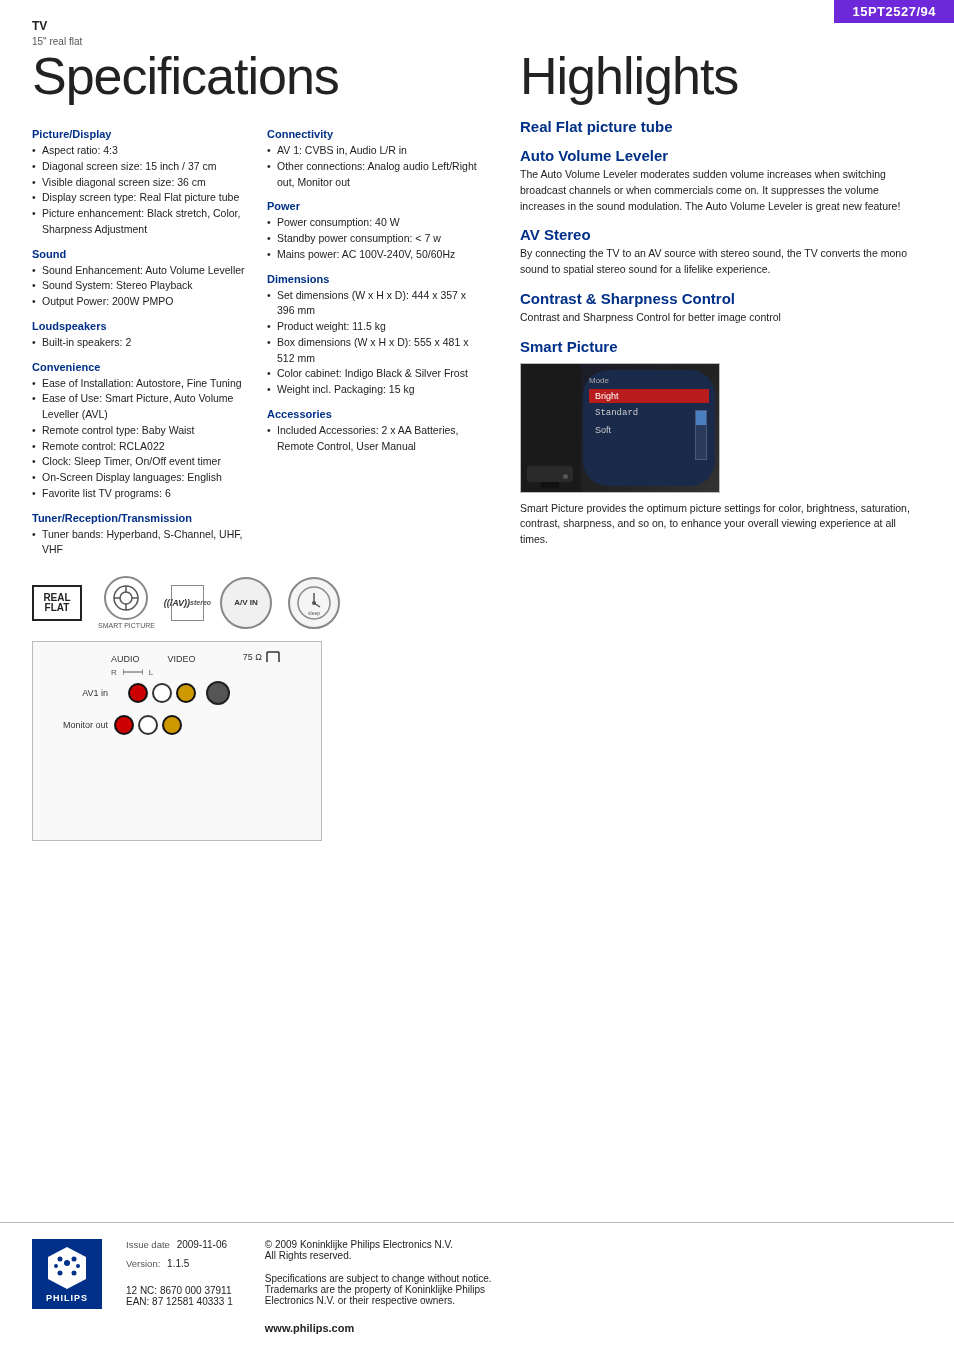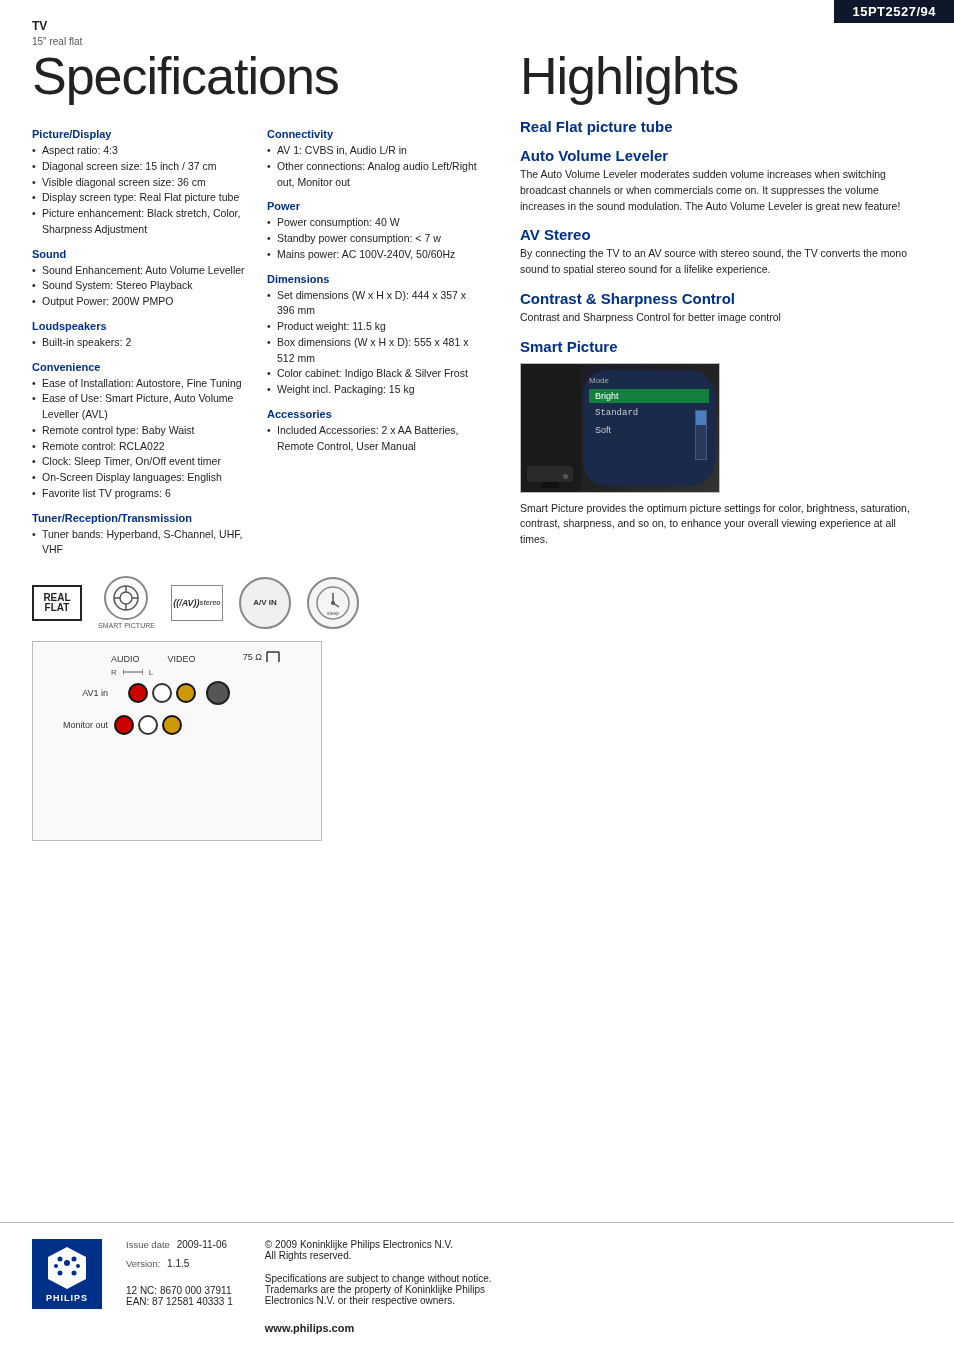--- a/index.html
+++ b/index.html
@@ -10,21 +10,21 @@
       background: #fff;
       width: 954px;
       min-height: 1350px;
       position: relative;
     }
 
     
     .header-bar {
       position: absolute;
       top: 0; right: 0;
-      background: #0f172a;
+      background: #6d28d9;
       color: #fff;
       padding: 4px 18px;
       font-size: 13px;
       font-weight: bold;
       letter-spacing: 0.5px;
     }
 
     
     .tv-label {
       position: absolute;
@@ -134,21 +134,21 @@
       width: 50px;
       height: 36px;
       justify-content: center;
     }
 
     
     .av-stereo-badge {
       display: flex;
       align-items: center;
       justify-content: center;
-      width: 52px;
+      width: 33px;
       height: 36px;
       border: 1.5px solid #888;
       font-size: 8px;
       font-style: italic;
       font-weight: bold;
       color: #333;
     }
 
     
     .av-in-badge {
@@ -462,21 +462,21 @@
       <div style="position:absolute;left:0;top:0;width:60px;height:100%;background:#1a1a1a;">
 
         <div style="position:absolute;bottom:10px;left:6px;width:46px;height:16px;background:#2a2a2a;border-radius:3px;"></div>
         <div style="position:absolute;bottom:4px;left:20px;width:18px;height:6px;background:#111;border-radius:1px;"></div>
 
         <div style="position:absolute;bottom:13px;left:42px;width:5px;height:5px;border-radius:50%;background:#555;"></div>
       </div>
 
       <div style="position:absolute;left:62px;top:6px;right:4px;bottom:6px;background:#1a2a4a;padding:6px;border-radius:25px;">
         <div style="font-size:8px;color:#aaa;margin-bottom:4px;">Mode</div>
-        <div style="background:#15803d;color:#fff;font-size:9px;padding:2px 6px;margin-bottom:3px;">Bright</div>
+        <div style="background:#b91c1c;color:#fff;font-size:9px;padding:2px 6px;margin-bottom:3px;">Bright</div>
         <div style="color:#ccc;font-size:9px;padding:2px 6px;margin-bottom:3px;font-family:Liberation Mono, monospace;">Standard</div>
         <div style="color:#ccc;font-size:9px;padding:2px 6px;">Soft</div>
 
         <div style="position:absolute;right:8px;top:40px;width:12px;height:50px;background:#2a3a5c;border:1px solid #4a5a7c;">
           <div style="width:100%;height:30%;background:#4a7fc1;"></div>
         </div>
       </div>
     </div>
 
     <div class="highlight-text">Smart Picture provides the optimum picture settings for color, brightness, saturation, contrast, sharpness, and so on, to enhance your overall viewing experience at all times.</div>

